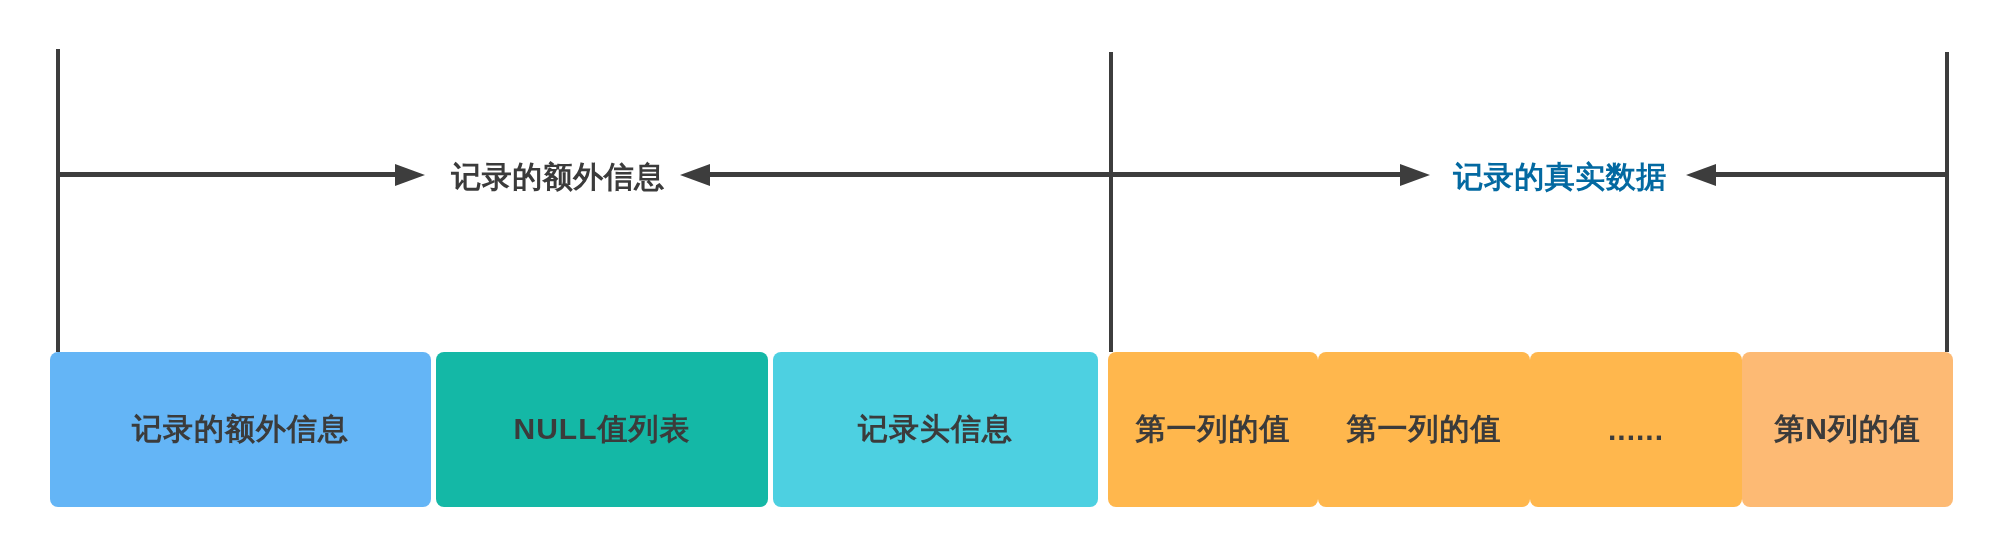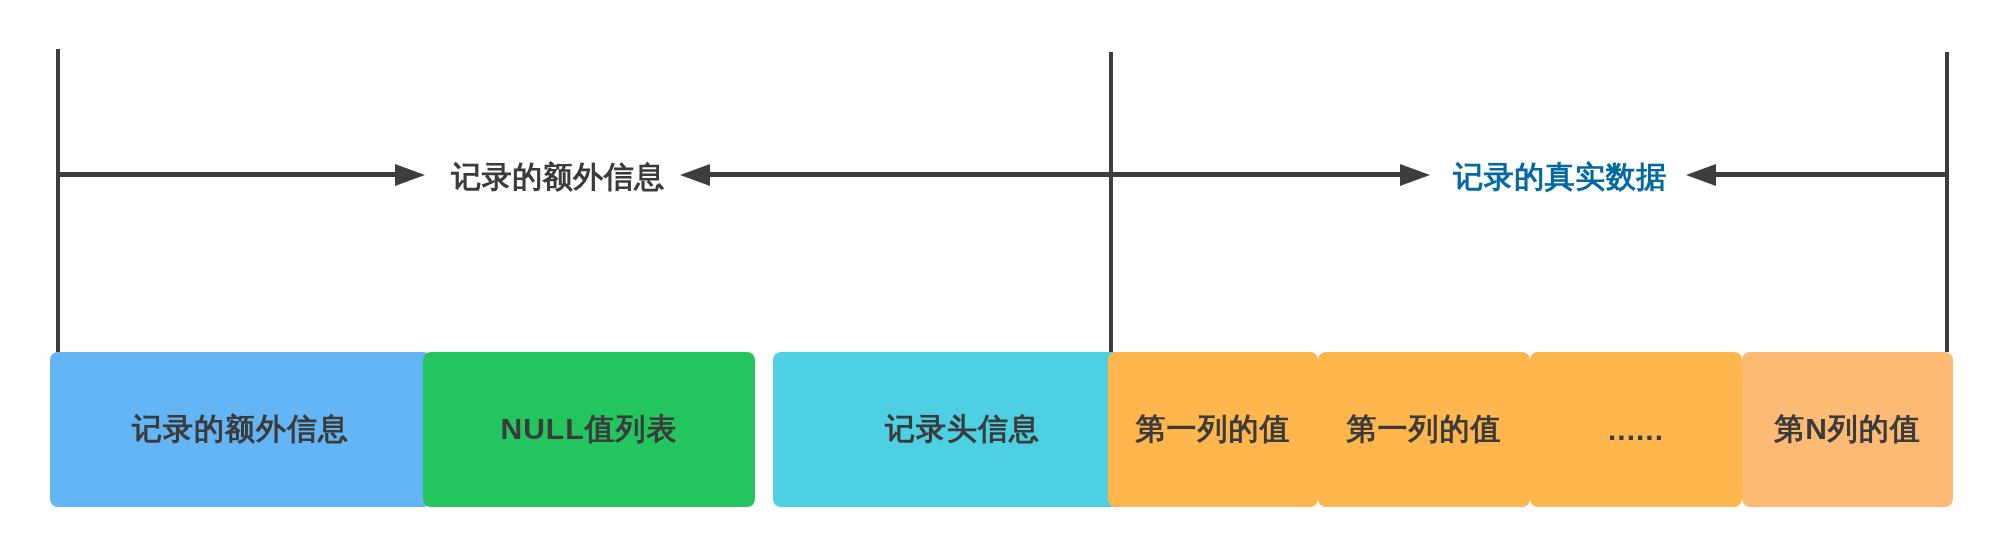--- a/index.html
+++ b/index.html
@@ -103,25 +103,25 @@
   <div class="hline" style="left: 1111px; top: 172px; width: 289px; background-color: rgb(61, 61, 61);"></div>
   <div class="arrowhead-right" style="left: 1400px; top: 164px; border-left-color: rgb(61, 61, 61);"></div>
   <div class="arrow-label" style="left: 1450px; color: #0369a1;">记录的真实数据</div>
   <div class="arrowhead-left" style="left: 1686px; top: 164px; border-right-color: rgb(61, 61, 61);"></div>
   <div class="hline" style="left: 1716px; top: 172px; width: 231px; background-color: rgb(61, 61, 61);"></div>
 
   <div class="seg-box" style="left: 50px; width: 381px; background-color: rgb(100, 181, 246);">
     <span>记录的额外信息</span>
   </div>
 
-  <div class="seg-box" style="left: 423px; width: 332px; background-color: #22c55e;">
+  <div class="seg-box" style="left: 436px; width: 332px; background-color: #14b8a6;">
     <span>NULL值列表</span>
   </div>
 
-  <div class="seg-box" style="left: 773px; width: 325px; background-color: rgb(77, 208, 225); padding-left: 27px;">
+  <div class="seg-box" style="left: 773px; width: 325px; background-color: rgb(77, 208, 225);">
     <span>记录头信息</span>
   </div>
 
   <div class="orange-group">
     <div class="orange-cell w1" style="background-color: rgb(255, 183, 77);">
       <span>第一列的值</span>
     </div>
     <div class="orange-cell w2" style="background-color: rgb(255, 183, 77);">
       <span>第一列的值</span>
     </div>

